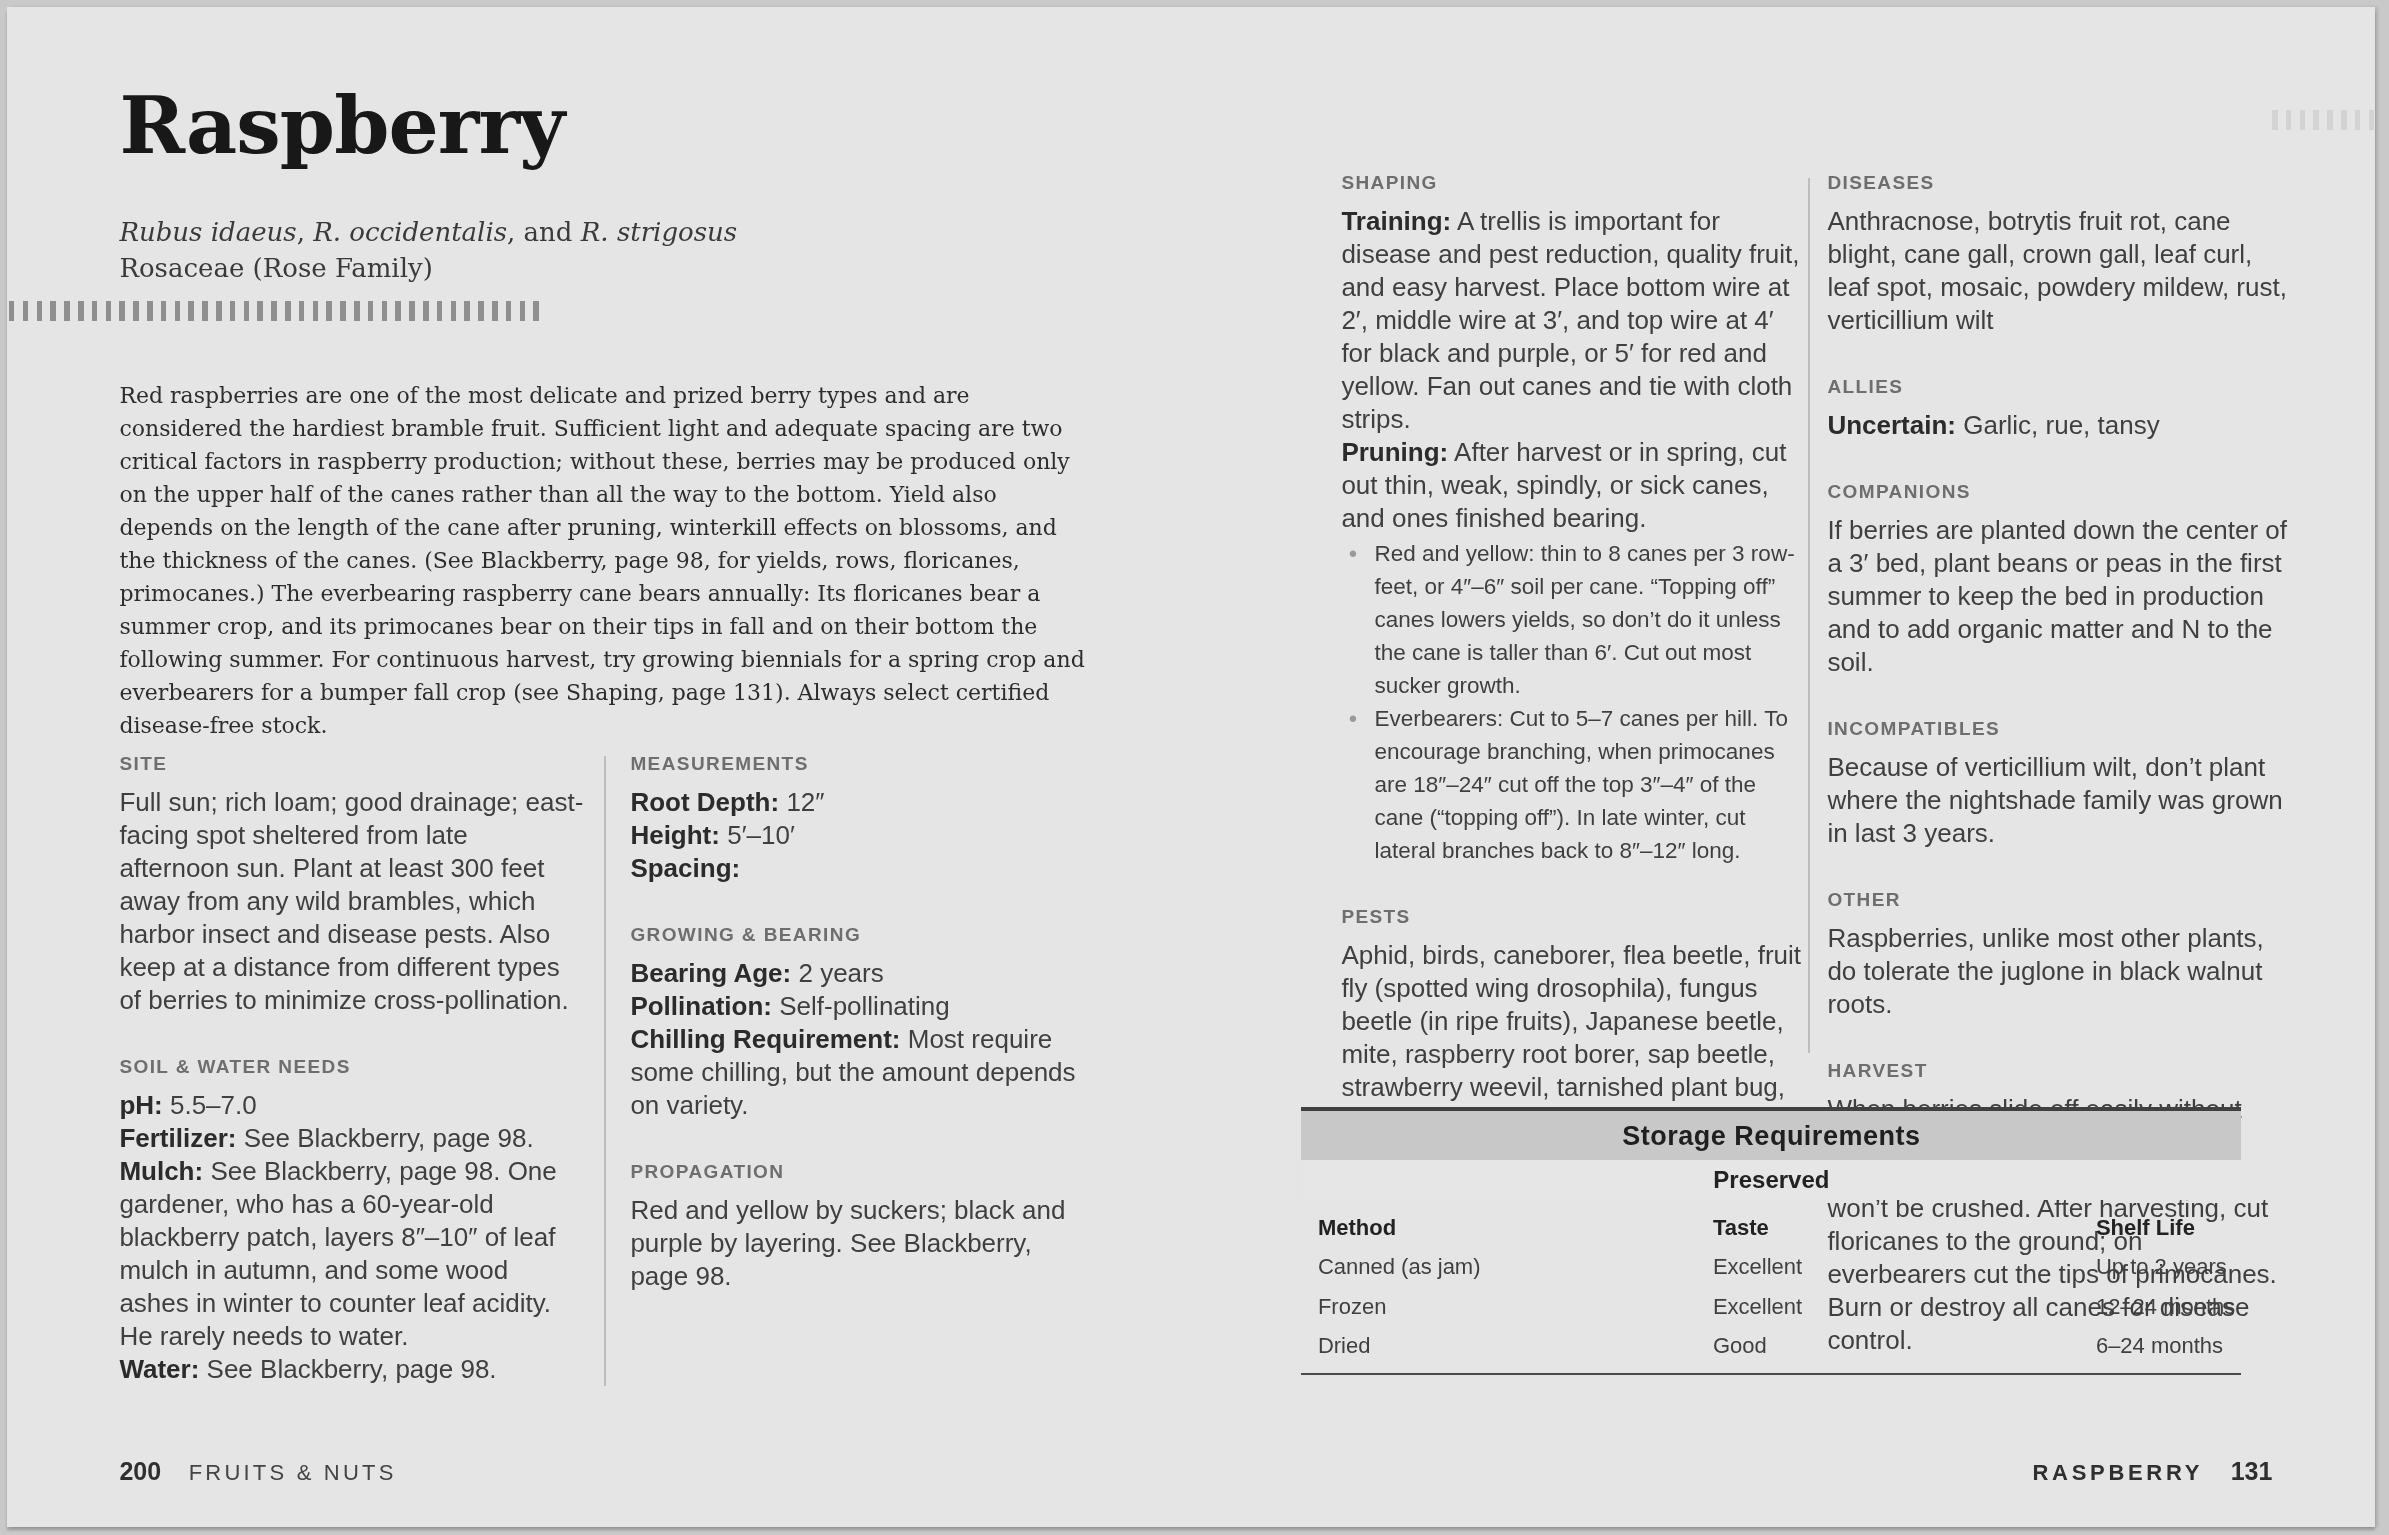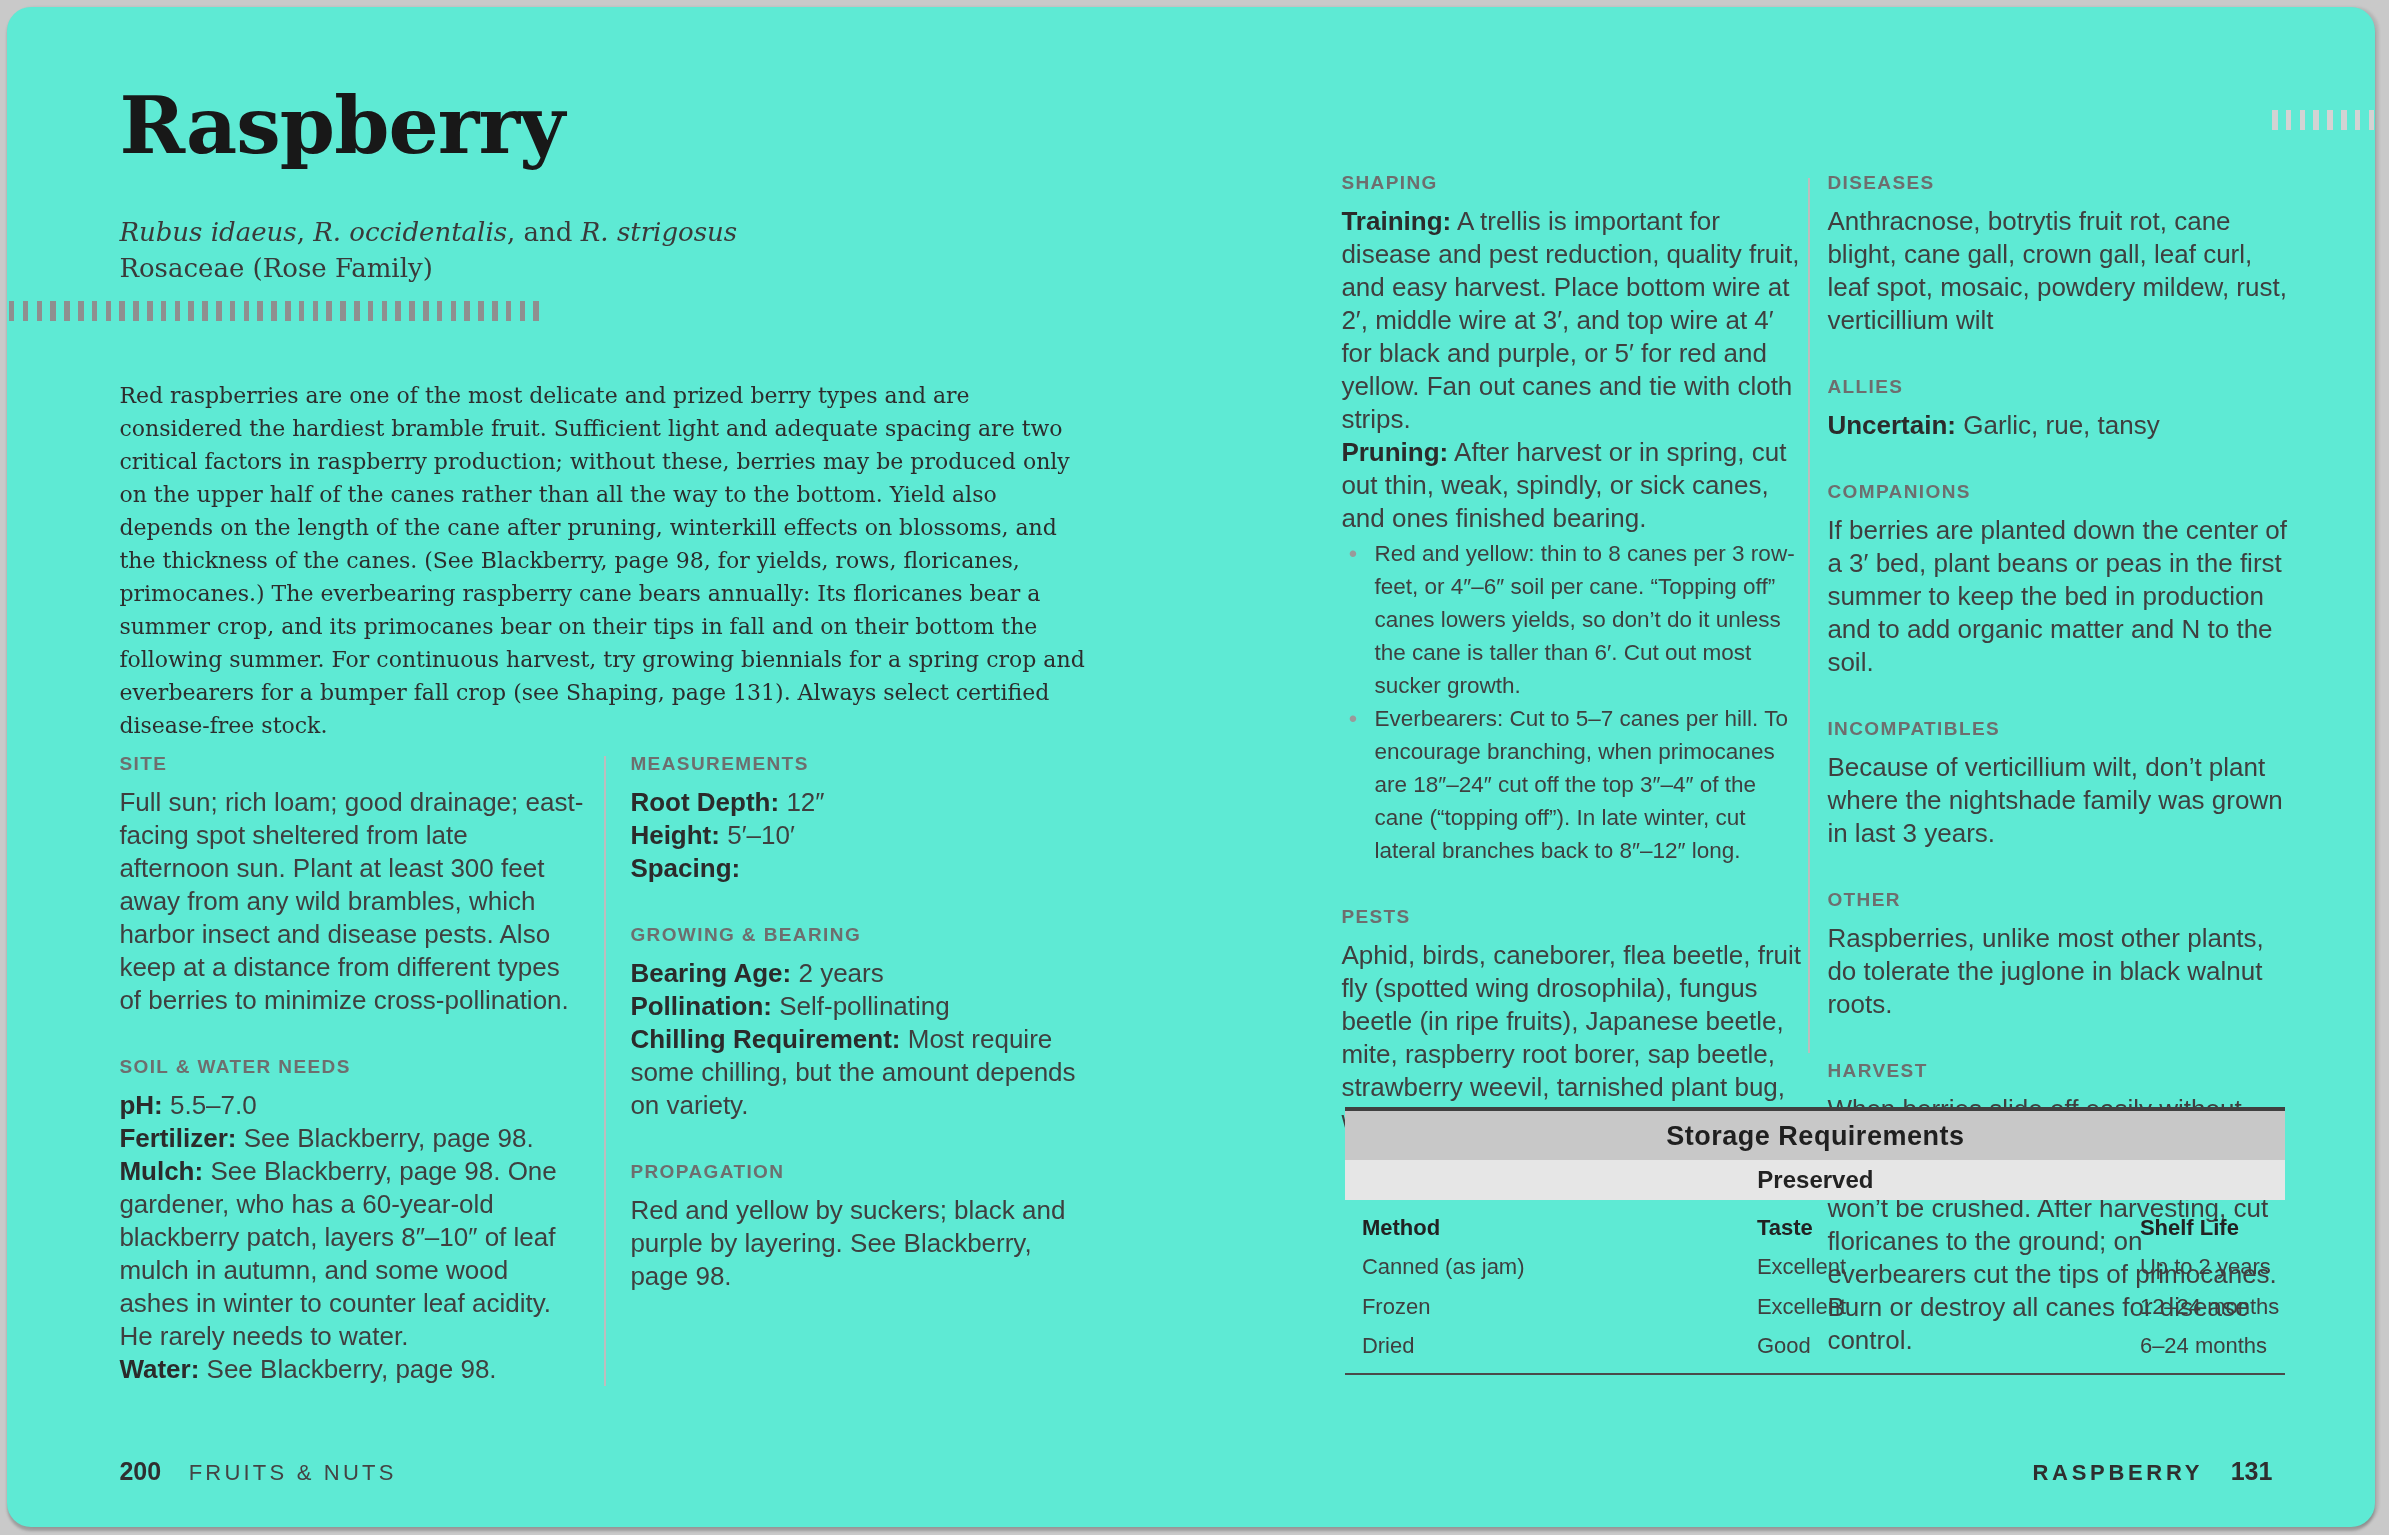--- a/index.html
+++ b/index.html
@@ -1,21 +1,21 @@
 <!DOCTYPE html>
 <html style="font-size:14.7px"><head>
 <meta charset="utf-8">
 <style>
   * { margin:0; padding:0; box-sizing:border-box; }
   html,body { width:2389px; height:1536px; overflow:hidden; }
   body { background:#c9c9c9; font-family:"Liberation Sans", sans-serif; position:relative; }
 
   .page {
     position:absolute; left:7.4px; top:7.4px; width:2368px; height:1520px;
-    background:#5eead4; box-shadow: 0 3.7px 2.8px rgba(0,0,0,.22), 3.7px 0 2.8px rgba(0,0,0,.10); border-radius: 24px;
+    background:#e5e5e5; box-shadow: 0 3.7px 2.8px rgba(0,0,0,.22), 3.7px 0 2.8px rgba(0,0,0,.10);
   }
 
   
   .title {
     position:absolute; left:112px; top:72px;
     font-family:"DejaVu Serif", serif; font-weight:bold;
     font-size:79px; letter-spacing:-0.9px; color:#181818;
   }
   .species {
     position:absolute; left:112px; top:210px;
@@ -65,21 +65,21 @@
     position:relative; padding-left:33px;
     font-size:22.5px; line-height:33px; color:#3f3f3f;
   }
   ul.bullets li::before {
     content:"•"; position:absolute; left:7.4px; top:0;
     color:#9a9a9a; font-size:24px;
   }
 
   
   .storage {
-    position:absolute; left:1338px; top:1100px; width:940px;
+    position:absolute; left:1294px; top:1100px; width:940px;
     border-top:4.6px solid #404040;
   }
   .storage-header {
     background:#c8c8c8; text-align:center; padding:9.2px 0 8.3px 0;
     font-size:27px; font-weight:bold; color:#1f1f1f; letter-spacing:0.5px;
   }
   .storage-intro {
     padding:12px 5.5px 10px 9.2px; font-size:21px; line-height:28.5px; color:#3c3c3c;
   }
   .storage-sub {

